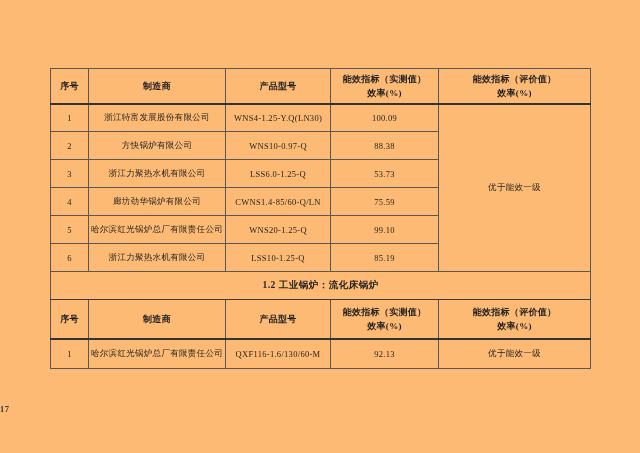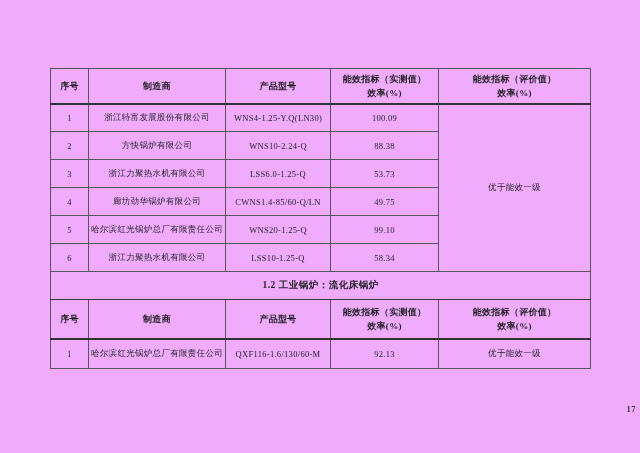--- a/index.html
+++ b/index.html
@@ -6,21 +6,21 @@
   html, body { background: #ffffff; }
   body {
     width: 640px; height: 453px;
     position: relative;
     font-family: "Liberation Serif", "DejaVu Serif", serif;
     color: #1f1f1f;
     overflow: hidden;
   }
   .page {
     position: absolute; inset: 0;
-    background: #f0abfc;
+    background: #fdba74;
   }
   table.boiler-table {
     position: absolute;
     left: 50px; top: 68px;
     width: 540px;
     border-collapse: collapse;
     table-layout: fixed;
     border: 1.5px solid #3f3f3f;
   }
   table.boiler-table td, table.boiler-table th {
@@ -53,21 +53,21 @@
     border-top: 1.5px solid #3a3a3a;
   }
   td.model-cell, td.measured-cell {
     font-family: "Liberation Serif", "DejaVu Serif", serif;
     letter-spacing: 0.1px;
   }
   .hdr-line { display: block; }
   .page-number {
     position: absolute;
     top: 404px; left: 0; right: 4px;
-    text-align: right;
+    text-align: left;
     font-size: 8.5px;
     color: #3a3a3a;
     letter-spacing: 0.5px;
     font-weight: bold;
   }
 </style>
 </head>
 <body>
 
 <div class="page">
@@ -99,46 +99,46 @@
     <tr class="data-row">
       <td>1</td>
       <td>浙江特富发展股份有限公司</td>
       <td class="model-cell">WNS4-1.25-Y.Q(LN30)</td>
       <td class="measured-cell">100.09</td>
       <td rowspan="6">优于能效一级</td>
     </tr>
     <tr class="data-row">
       <td>2</td>
       <td>方快锅炉有限公司</td>
-      <td class="model-cell">WNS10-2.24-Q</td>
+      <td class="model-cell">WNS10-0.97-Q</td>
       <td class="measured-cell">88.38</td>
     </tr>
     <tr class="data-row">
       <td>3</td>
       <td>浙江力聚热水机有限公司</td>
       <td class="model-cell">LSS6.0-1.25-Q</td>
       <td class="measured-cell">53.73</td>
     </tr>
     <tr class="data-row">
       <td>4</td>
       <td>廊坊劲华锅炉有限公司</td>
       <td class="model-cell">CWNS1.4-85/60-Q/LN</td>
-      <td class="measured-cell">49.75</td>
+      <td class="measured-cell">75.59</td>
     </tr>
     <tr class="data-row">
       <td>5</td>
       <td>哈尔滨红光锅炉总厂有限责任公司</td>
       <td class="model-cell">WNS20-1.25-Q</td>
       <td class="measured-cell">99.10</td>
     </tr>
     <tr class="data-row">
       <td>6</td>
       <td>浙江力聚热水机有限公司</td>
       <td class="model-cell">LSS10-1.25-Q</td>
-      <td class="measured-cell">58.34</td>
+      <td class="measured-cell">85.19</td>
     </tr>
 
     <tr class="section-row">
       <td colspan="5">1.2 工业锅炉：流化床锅炉</td>
     </tr>
 
     <tr class="header-row header-row-2">
       <th>序号</th>
       <th>制造商</th>
       <th>产品型号</th>

